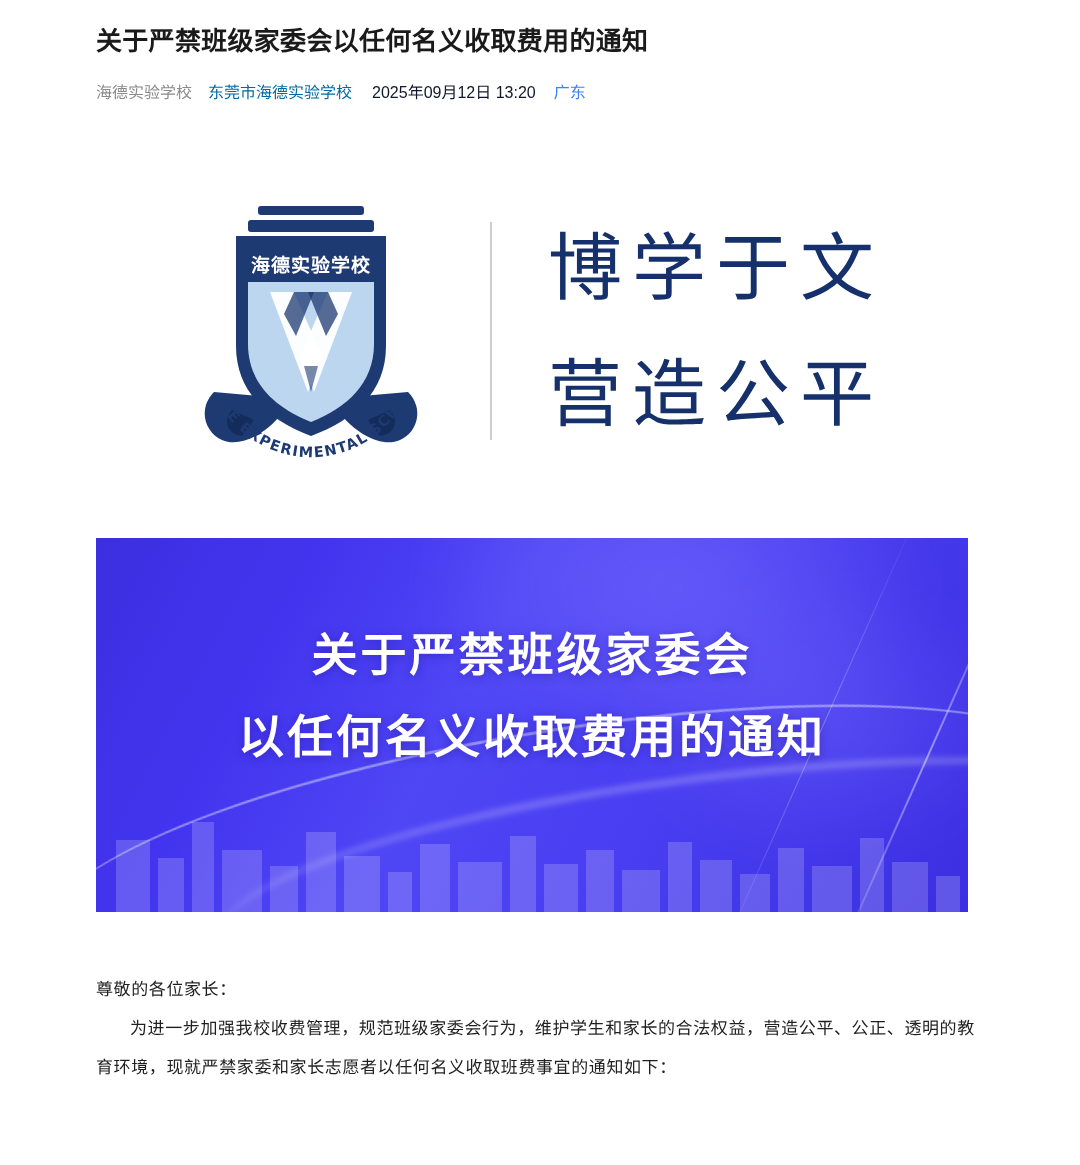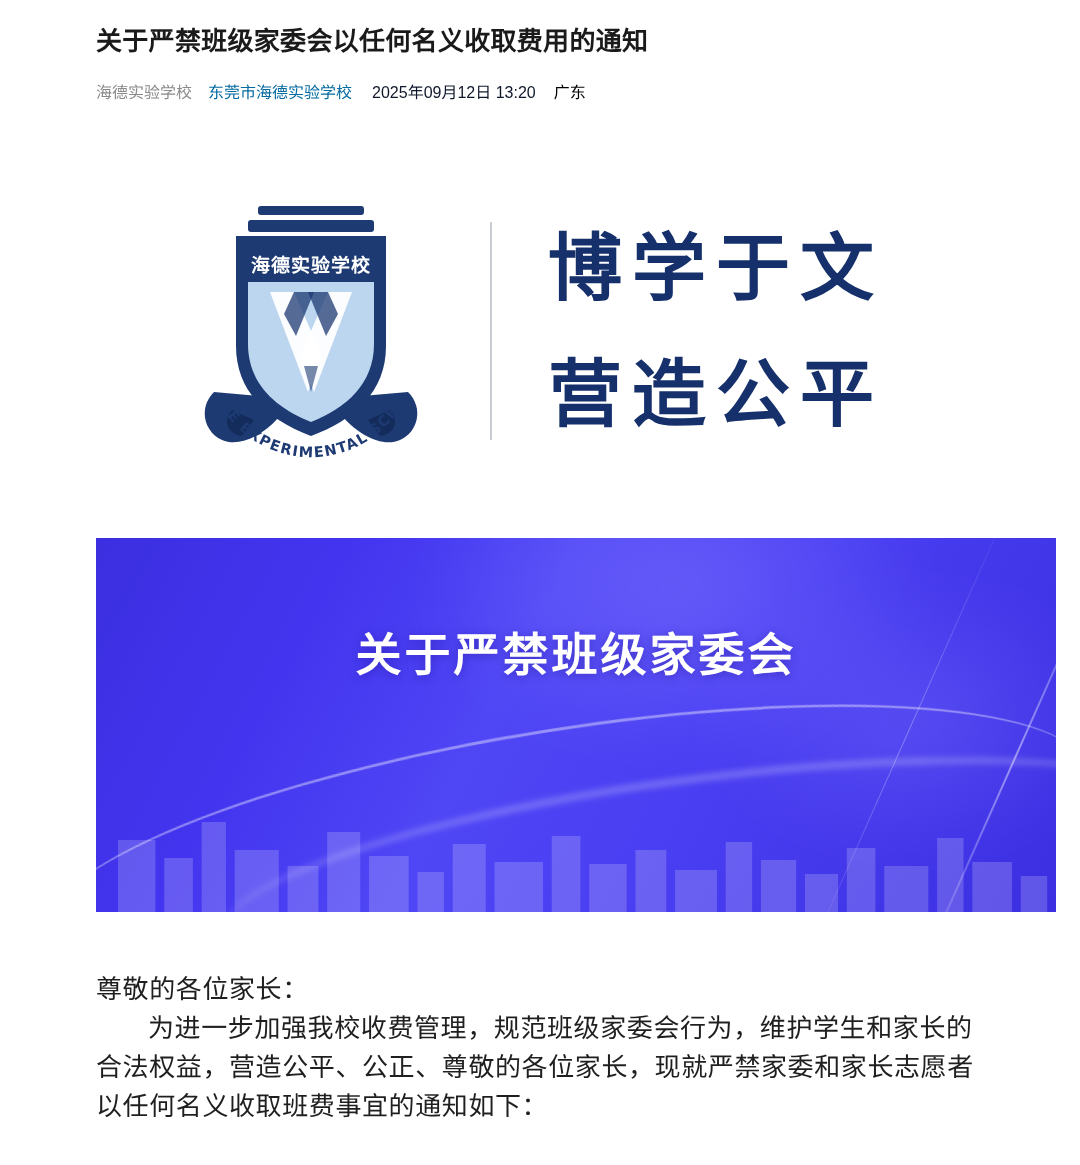--- a/index.html
+++ b/index.html
@@ -48,21 +48,21 @@
   .meta-account {
     color: #0369a1;
     margin-right: 20px;
     cursor: pointer;
   }
   .meta-date {
     color: #0f172a;
     margin-right: 18px;
   }
   .meta-location {
-    color: #000000;
+    color: #3b82f6;
   }
 
   
   .article-body {
     padding: 0 96px;
   }
 
   .logo-block {
     margin-top: 92px;
     display: flex;
@@ -80,32 +80,32 @@
 
   .divider-v {
     width: 2px;
     height: 218px;
     background: #c9ccd4;
     margin: 0 56px 0 64px;
     flex: none;
   }
   .motto {
     color: #16306b;
-    font-weight: 700;
+    font-weight: 400;
     font-size: 74px;
     line-height: 126px;
     letter-spacing: 10px;
     font-family: "DejaVu Sans", "Liberation Sans", sans-serif;
     white-space: nowrap;
   }
 
   
   .banner {
     margin-top: 72px;
-    width: 960px;
+    width: 872px;
     height: 374px;
     position: relative;
     overflow: hidden;
     background: linear-gradient(118deg, #3b2fe0 0%, #4335ef 22%, #4f46f5 42%, #4a3ff2 62%, #3c2fe2 100%);
   }
   .banner .glow {
     position: absolute;
     border-radius: 50%;
     filter: blur(26px);
     opacity: 0.55;
@@ -181,21 +181,21 @@
     letter-spacing: 3px;
     text-shadow: 0 2px 10px rgba(20,10,120,0.35);
     font-family: "DejaVu Sans", "Liberation Sans", sans-serif;
   }
   .banner-text .line2 { display: block; }
 
   
   .content {
     margin-top: 58px;
     padding-bottom: 40px;
-    font-size: 26px;
+    font-size: 17px;
     line-height: 39px;
     color: #1f1f1f;
     letter-spacing: 0.6px;
     font-family: "DejaVu Sans", "Liberation Sans", sans-serif;
   }
   .content p {
     margin: 0;
   }
   .content p.indent {
     text-indent: 2em;
@@ -287,22 +287,23 @@
           <rect x="796" y="70" width="36" height="50"></rect>
           <rect x="840" y="84" width="24" height="36"></rect>
         </g>
       </svg>
       <div class="diag"></div>
       <div class="diag2"></div>
       <div class="swoosh2"></div>
       <div class="swoosh"></div>
       <div class="banner-text">
         <span>关于严禁班级家委会</span>
+        <span class="line2">以任何名义收取费用的通知</span>
       </div>
     </div>
 
     <div class="content">
       <p>尊敬的各位家长：</p>
-      <p class="indent">为进一步加强我校收费管理，规范班级家委会行为，维护学生和家长的合法权益，营造公平、公正、尊敬的各位家长，现就严禁家委和家长志愿者以任何名义收取班费事宜的通知如下：</p>
+      <p class="indent">为进一步加强我校收费管理，规范班级家委会行为，维护学生和家长的合法权益，营造公平、公正、透明的教育环境，现就严禁家委和家长志愿者以任何名义收取班费事宜的通知如下：</p>
     </div>
 
   </div>
 </div>
 
 </body></html>

